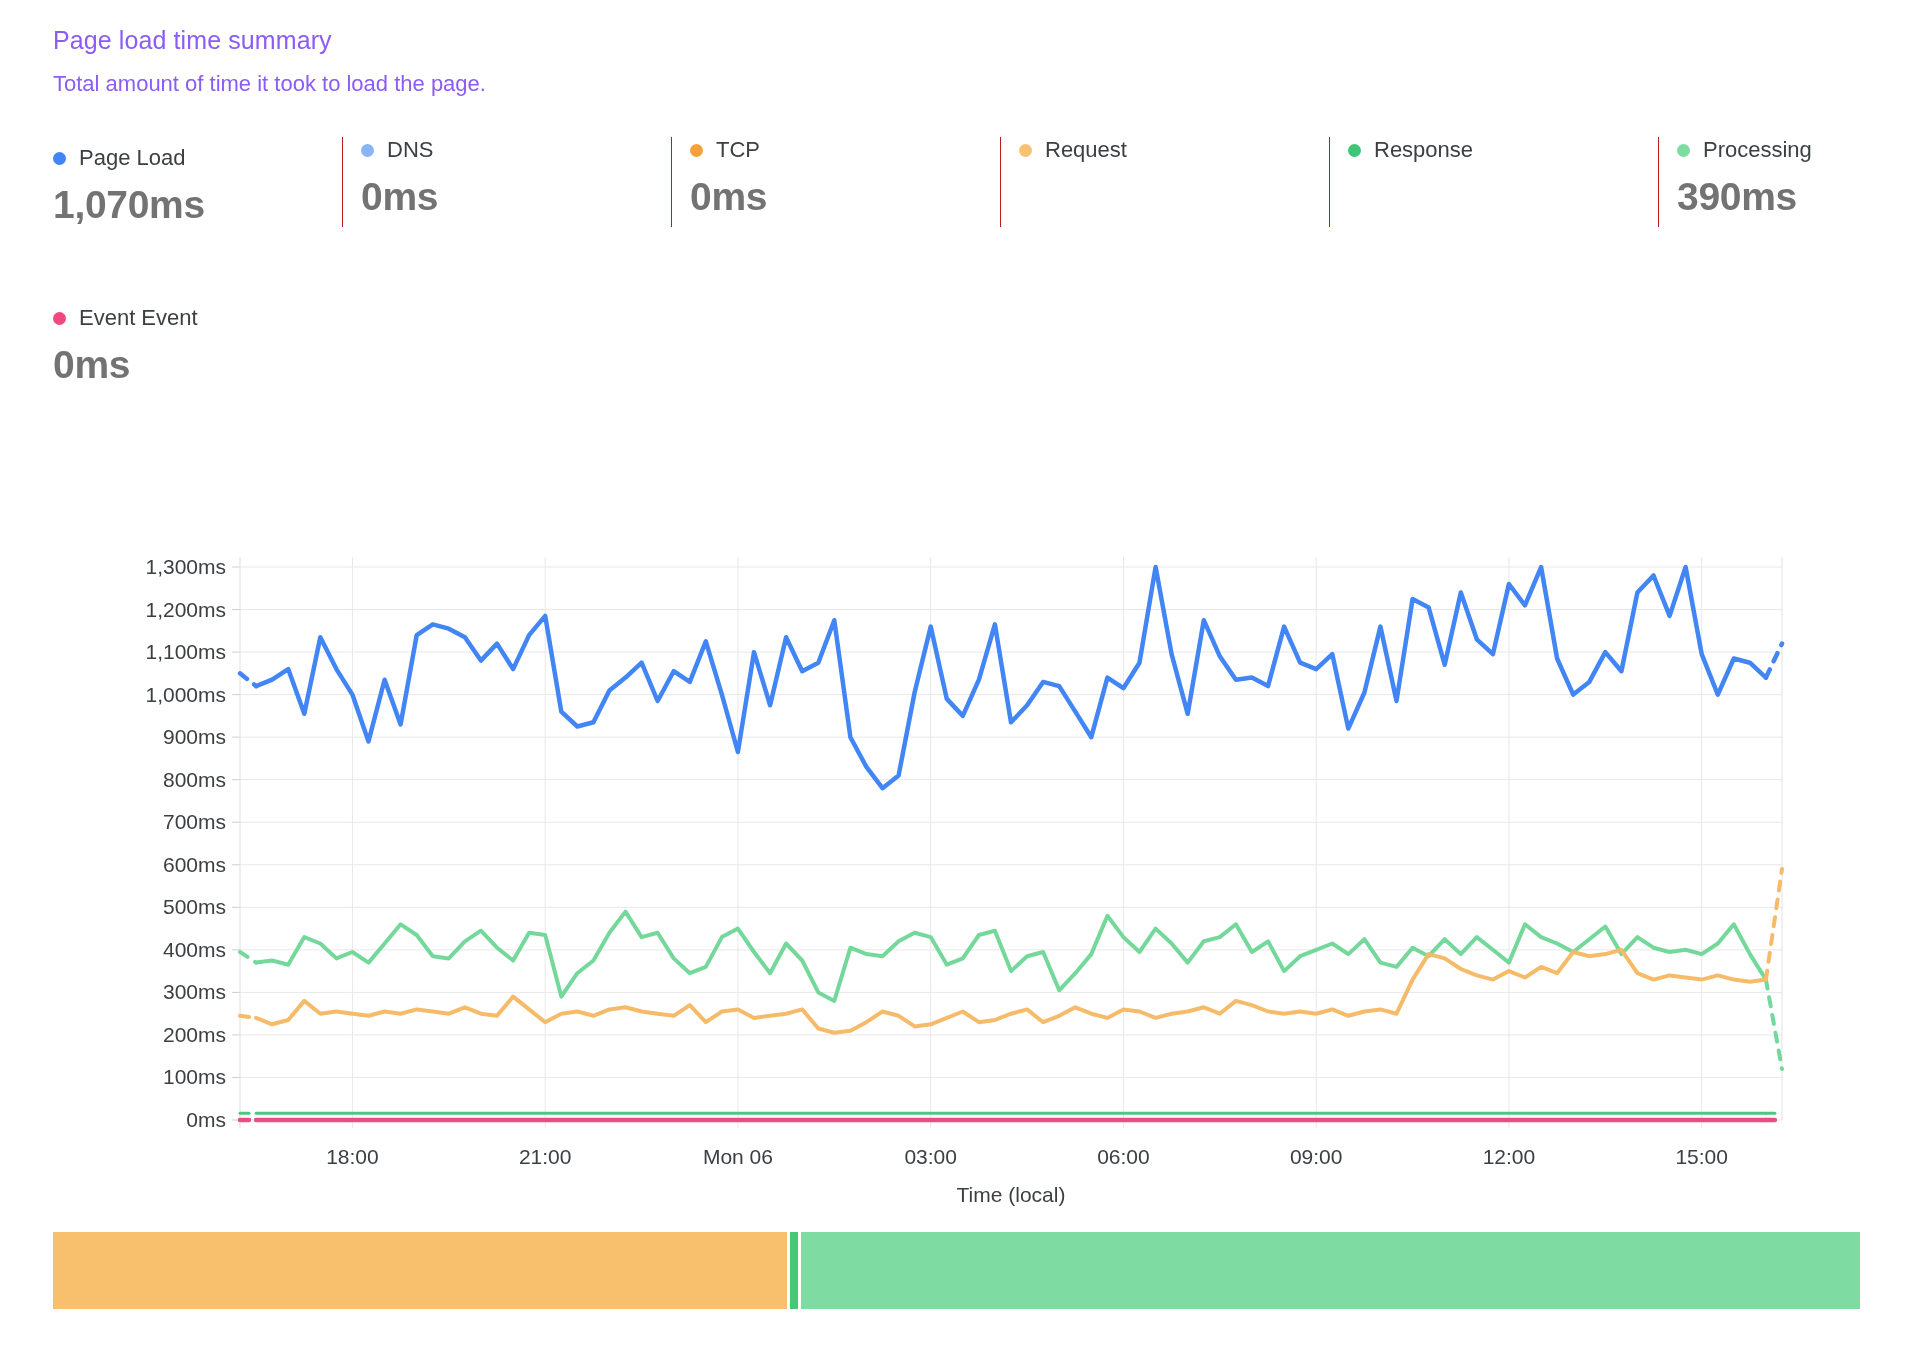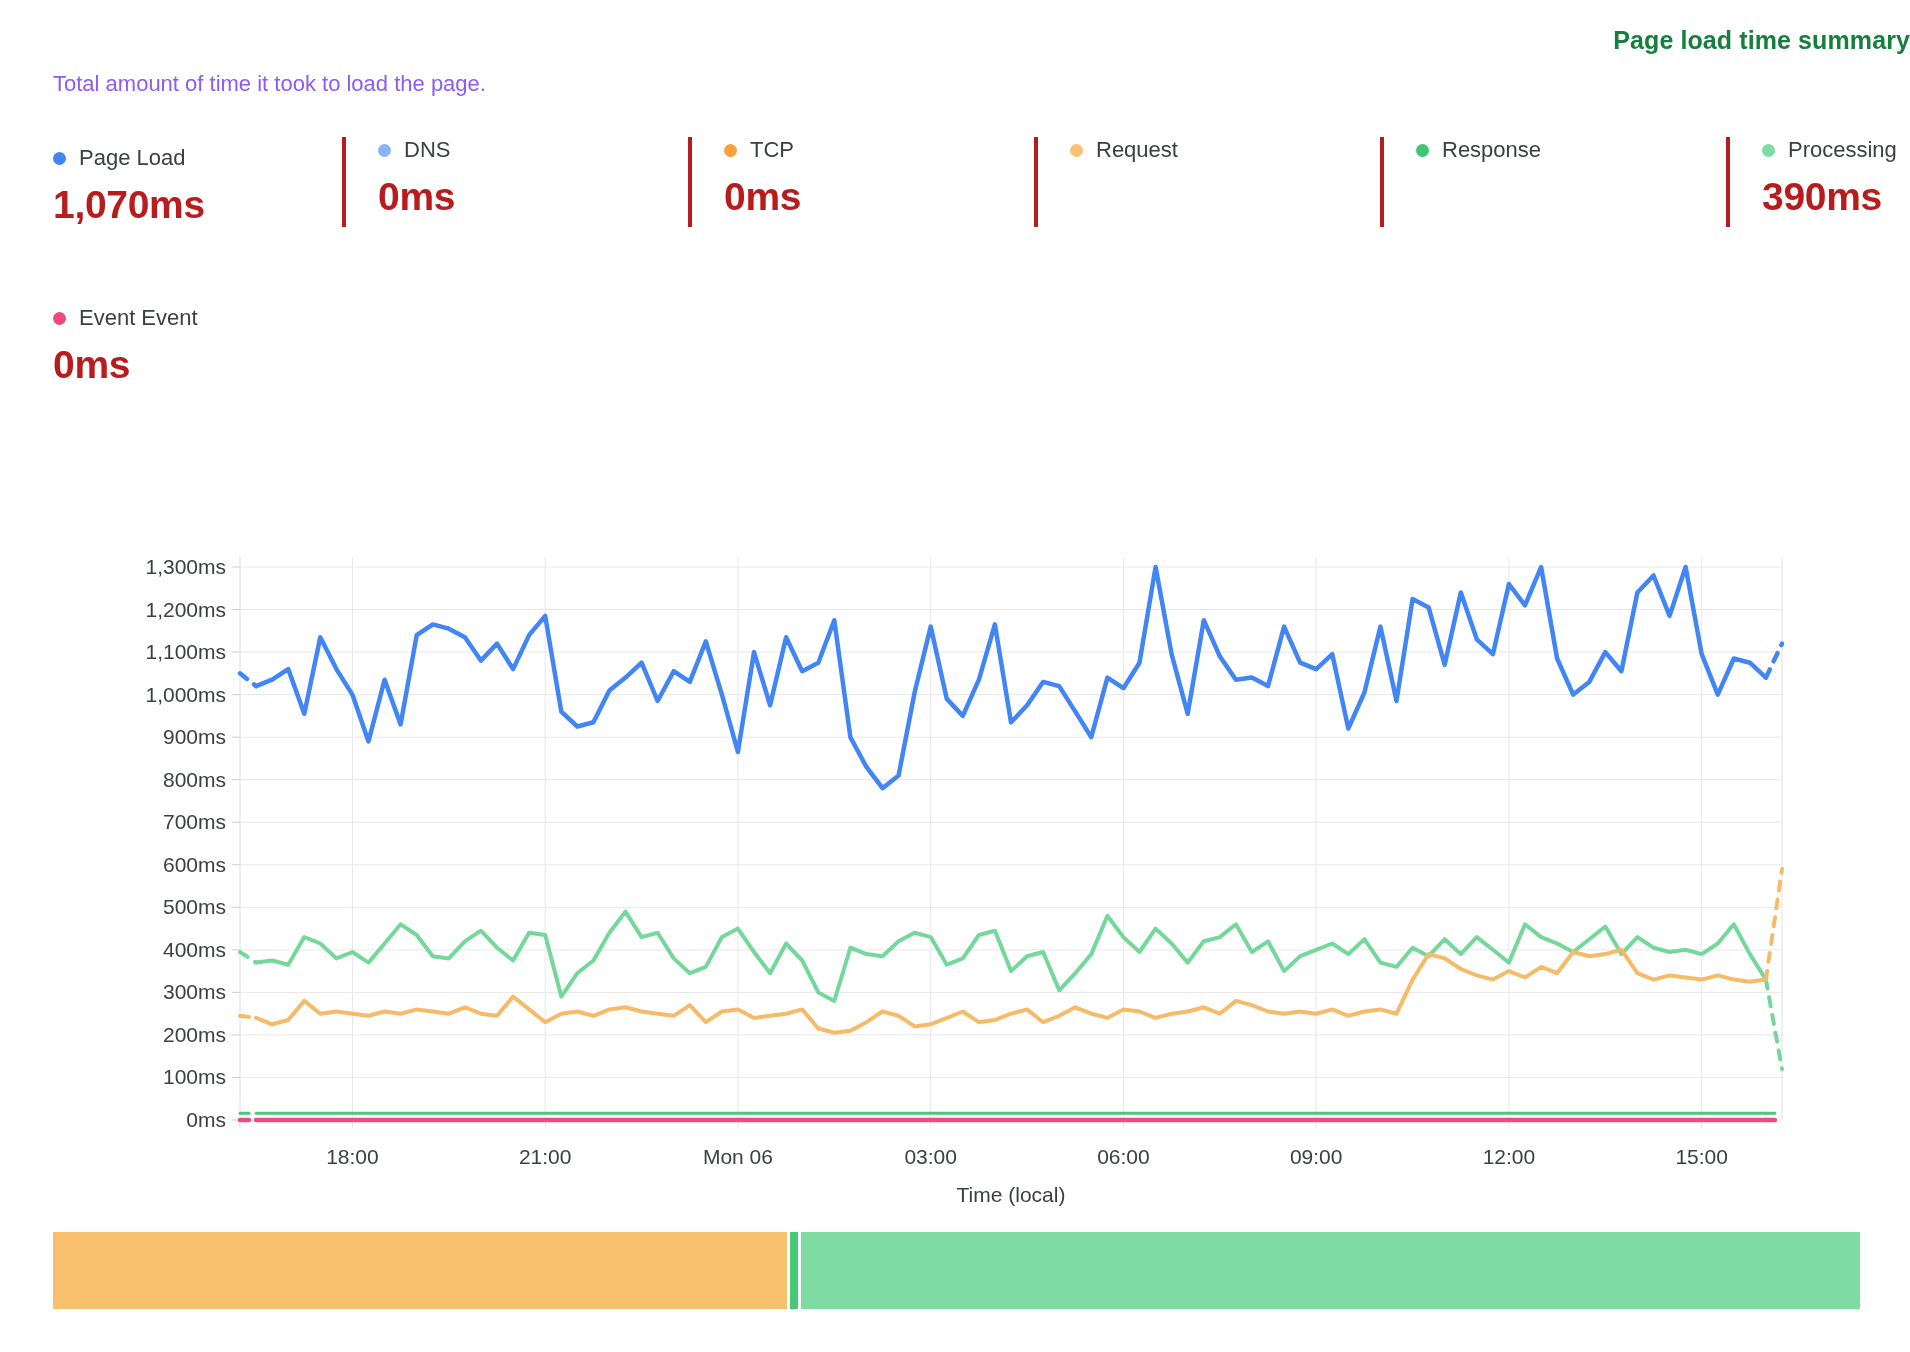--- a/index.html
+++ b/index.html
@@ -1,27 +1,27 @@
 <!DOCTYPE html>
 <html><head>
 <meta charset="utf-8">
 <style>
   html,body{margin:0;padding:0;background:#ffffff;}
   body{width:1910px;height:1352px;overflow:hidden;font-family:"Liberation Sans",sans-serif;color:#202124;}
   .header{margin:26px 0 0 53px;}
-  .title{font-size:25px;font-weight:700;color:#15803d;letter-spacing:.1px;text-align:right;}
+  .title{font-size:25px;font-weight:400;color:#8b5cf6;letter-spacing:.1px;}
   .subtitle{margin-top:16px;font-size:22px;font-weight:400;color:#8b5cf6;}
   .metrics{display:flex;margin:40px 0 0 53px;align-items:stretch;}
-  .metric{flex:0 0 310px;padding-left:32px;border-left:4px solid #b91c1c;}
+  .metric{flex:0 0 310px;padding-left:18px;border-left:1px solid #b91c1c;}
   .metric:first-child{flex-basis:289px;padding-left:0;border-left:none;margin-top:8px;}
   .metrics2{display:flex;margin:70px 0 0 53px;}
   .metric-head{display:flex;align-items:center;}
   .dot{width:13px;height:13px;border-radius:50%;margin-right:13px;flex:0 0 13px;}
   .metric-label{font-size:22px;color:#3c4043;}
-  .metric-value{margin-top:12px;font-size:39px;font-weight:700;color:#b91c1c;letter-spacing:-.3px;}
+  .metric-value{margin-top:12px;font-size:39px;font-weight:700;color:#737373;letter-spacing:-.3px;}
   .chart-wrap{margin:150px 0 0 25px;}
   .statusbar{display:flex;height:77px;margin:19px 44px 0 53px;}
   .statusbar .seg{height:100%;}
   .statusbar .seg + .seg{margin-left:3px;}
   svg text{font-family:"Liberation Sans",sans-serif;}
 </style>
 </head>
 <body>
 
 <div class="header">

